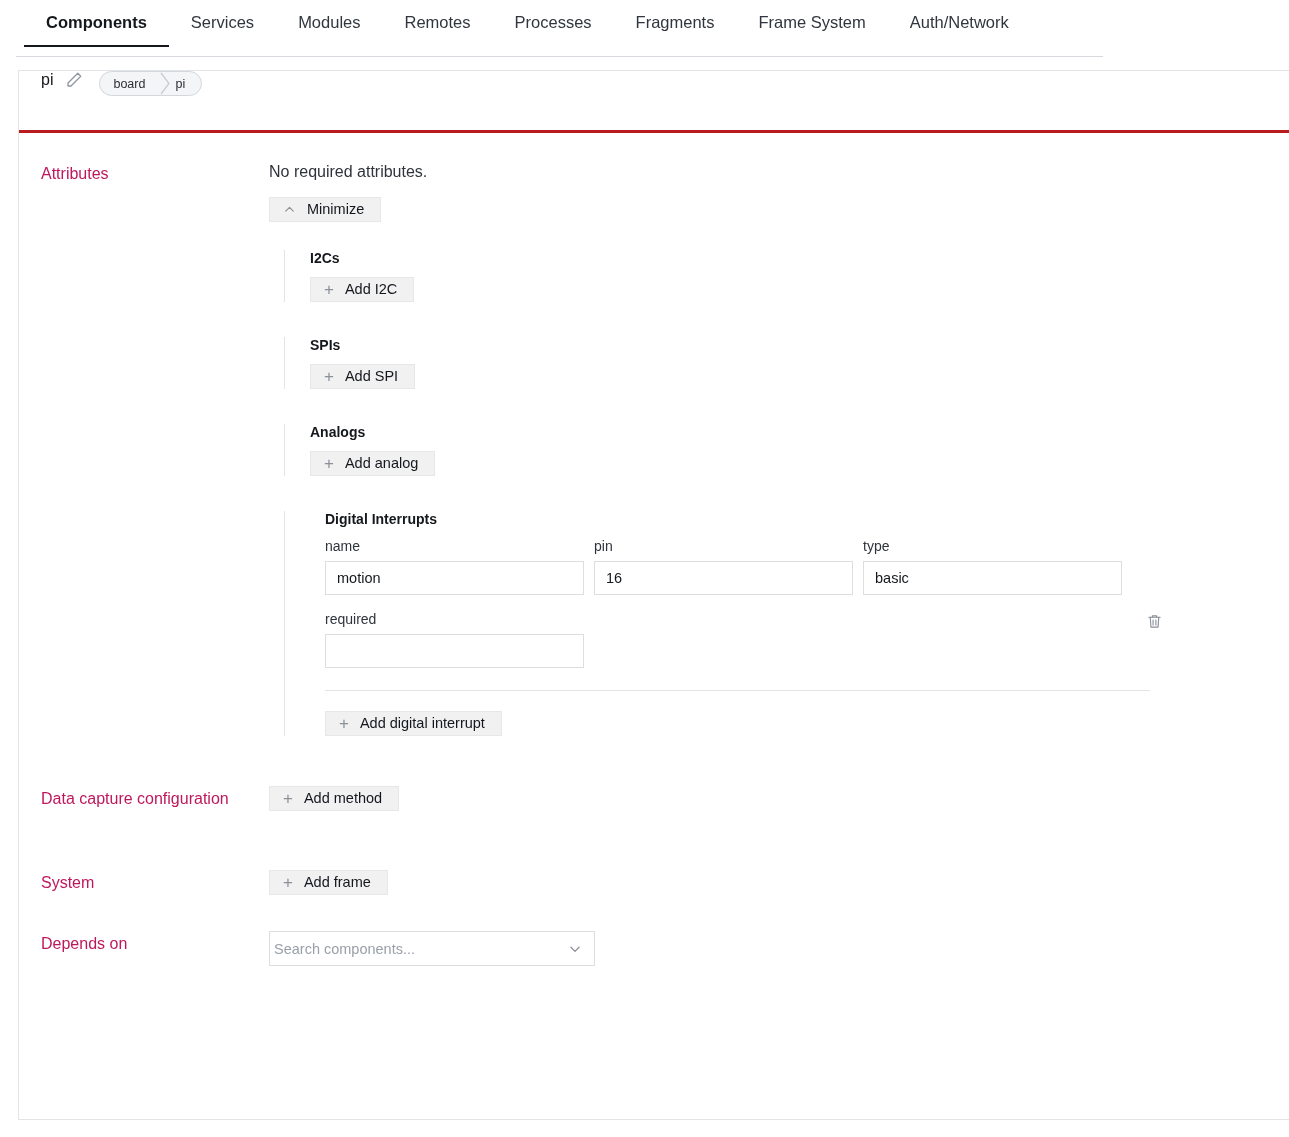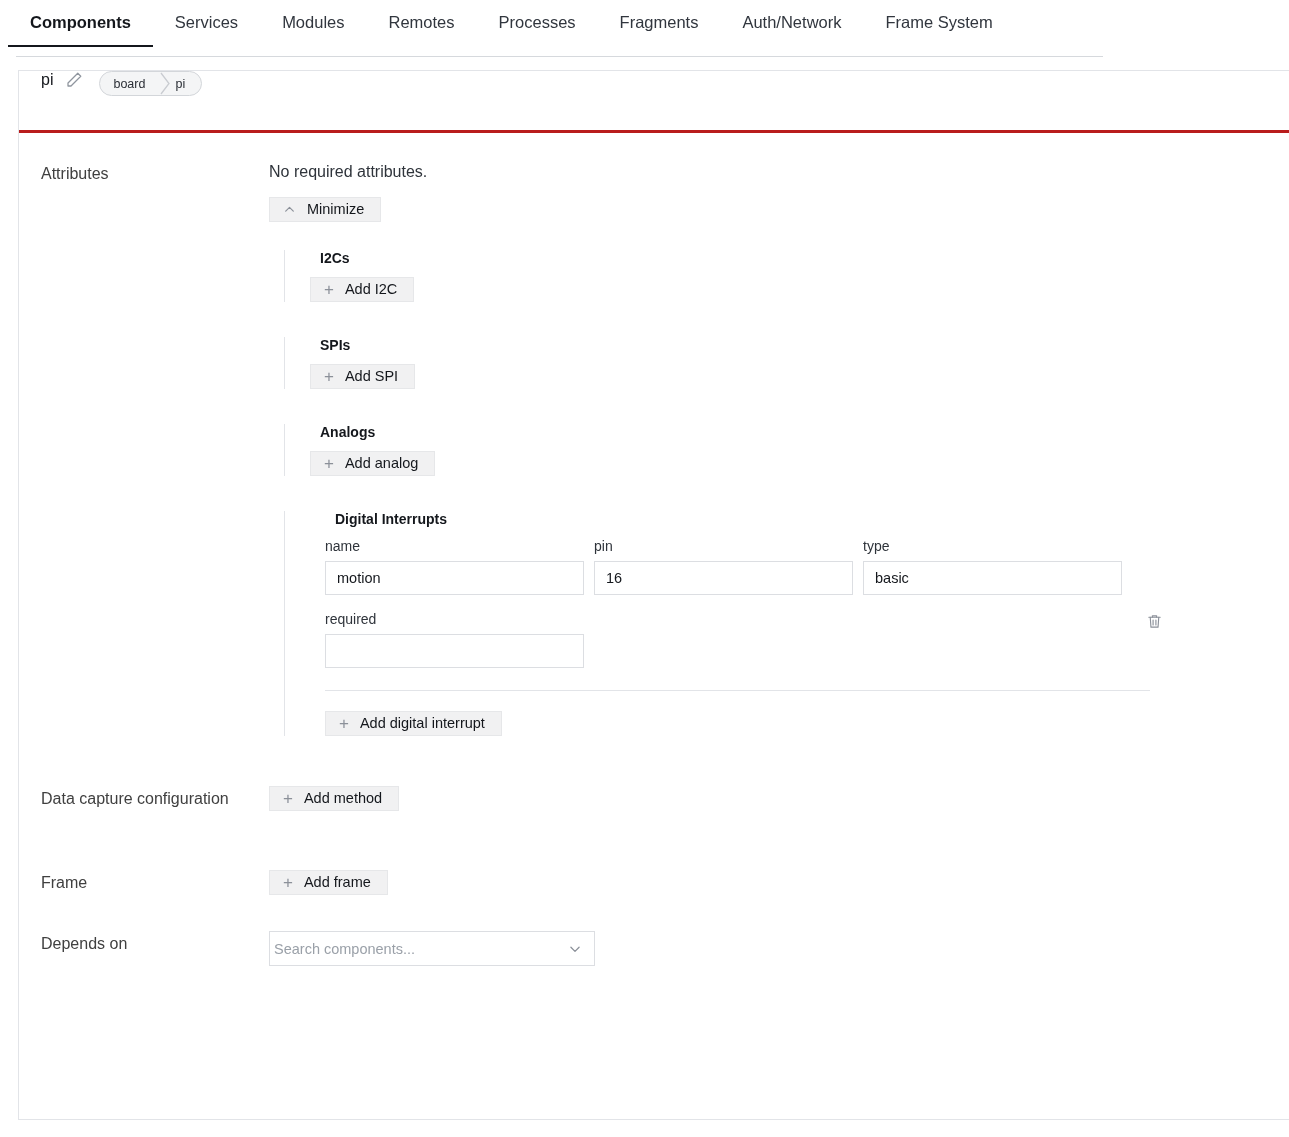--- a/index.html
+++ b/index.html
@@ -13,21 +13,21 @@
     font-family: "Liberation Sans", sans-serif;
     color: #14171c;
     -webkit-font-smoothing: antialiased;
     overflow: hidden;
   }
 
   
   .tabbar {
     position: relative;
     height: 57px;
-    padding-left: 8px;
+    padding-left: 24px;
     display: flex;
     align-items: flex-start;
   }
   .tabbar::after {
     content: "";
     position: absolute;
     left: 16px;
     right: 186px;
     bottom: 0;
     height: 1px;
@@ -115,21 +115,21 @@
   .card-body { padding: 28px 0 0 0; }
   .row {
     display: flex;
     align-items: flex-start;
   }
   .row-label {
     width: 250px;
     flex: 0 0 250px;
     padding-left: 22px;
     font-size: 16px;
-    color: #404040;
+    color: #be185d;
     line-height: 1.6;
   }
   .row-content { flex: 1 1 auto; }
 
   .note {
     font-size: 16px;
     color: #2f343b;
     margin: 2px 0 16px 0;
   }
 
@@ -161,21 +161,21 @@
   .group {
     border-left: 1px solid #e2e4e8;
     padding: 0 0 0 25px;
     margin-left: 265px;
   }
   .group + .group { margin-top: 26px; }
   .group-title {
     font-size: 14px;
     font-weight: 700;
     color: #14171c;
-    margin: 0 0 11px 10px;
+    margin: 0 0 11px 0;
   }
 
   
   .field-grid {
     display: flex;
     gap: 10px;
   }
   .field { width: 259px; }
   .field-wide { width: 259px; }
   .field-label {
@@ -237,22 +237,22 @@
 </head>
 <body>
 
 <div class="tabbar">
   <button class="tab active">Components</button>
   <button class="tab">Services</button>
   <button class="tab">Modules</button>
   <button class="tab">Remotes</button>
   <button class="tab">Processes</button>
   <button class="tab">Fragments</button>
+  <button class="tab">Frame System</button>
   <button class="tab">Auth/Network</button>
-  <button class="tab">Frame System</button>
 </div>
 
 <div class="card">
 
   <div class="card-header">
     <span class="card-title">pi</span>
     <span class="pencil-icon">
       <svg width="18" height="18" viewBox="0 0 24 24" fill="none" stroke="currentColor" stroke-width="1.7" stroke-linecap="round" stroke-linejoin="round">
         <path d="M17 3l4 4L8 20H4v-4L17 3z"></path>
       </svg>
@@ -356,21 +356,21 @@
       <div class="row-label">Data capture configuration</div>
       <div class="row-content">
         <button class="btn">
           <span class="gl">+</span>
           <span>Add method</span>
         </button>
       </div>
     </div>
 
     <div class="row" style="margin-top:58px;">
-      <div class="row-label">Frame</div>
+      <div class="row-label">System</div>
       <div class="row-content">
         <button class="btn">
           <span class="gl">+</span>
           <span>Add frame</span>
         </button>
       </div>
     </div>
 
     <div class="row" style="margin-top:36px;">
       <div class="row-label">Depends on</div>

